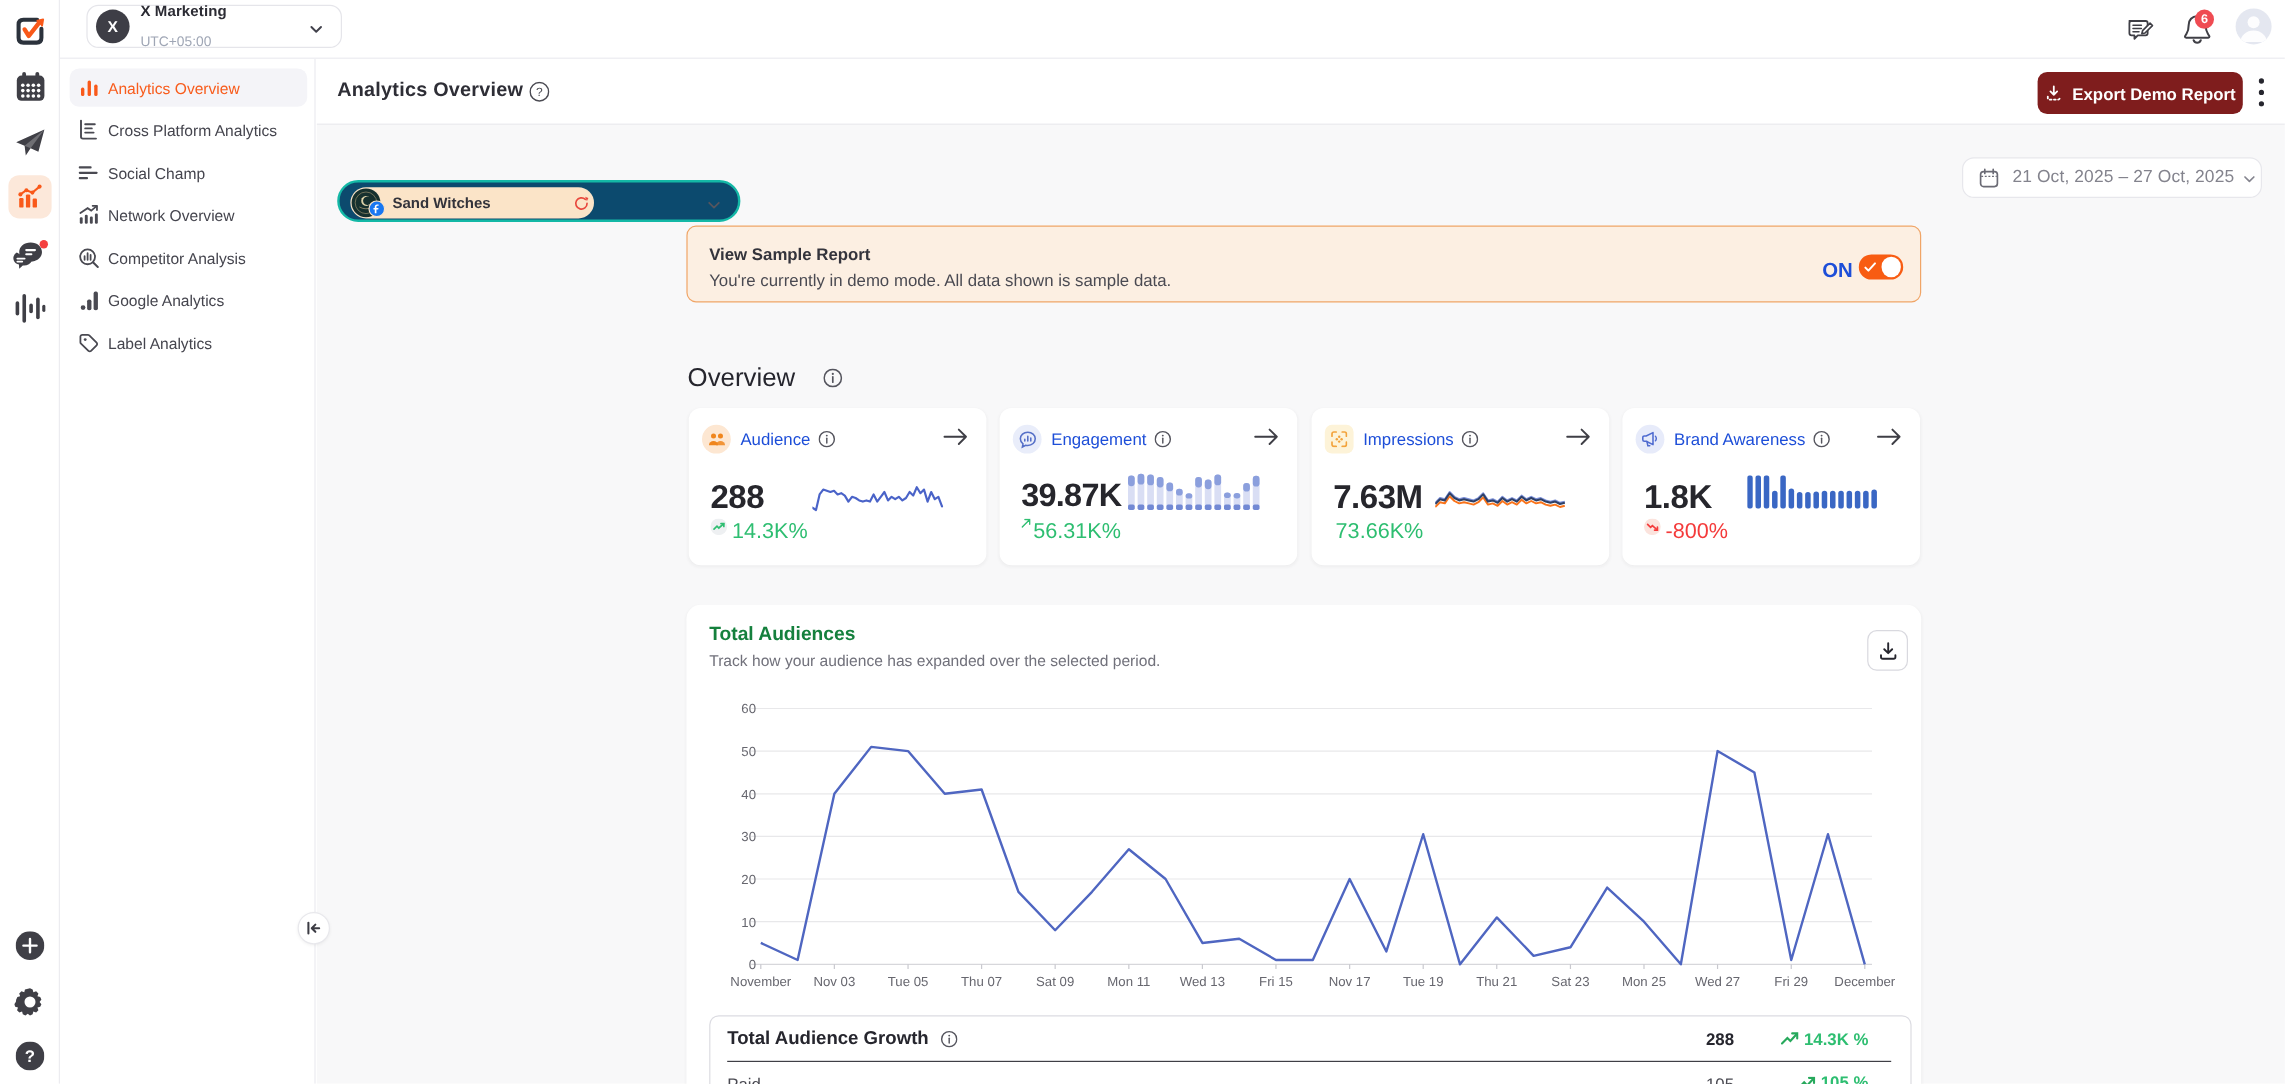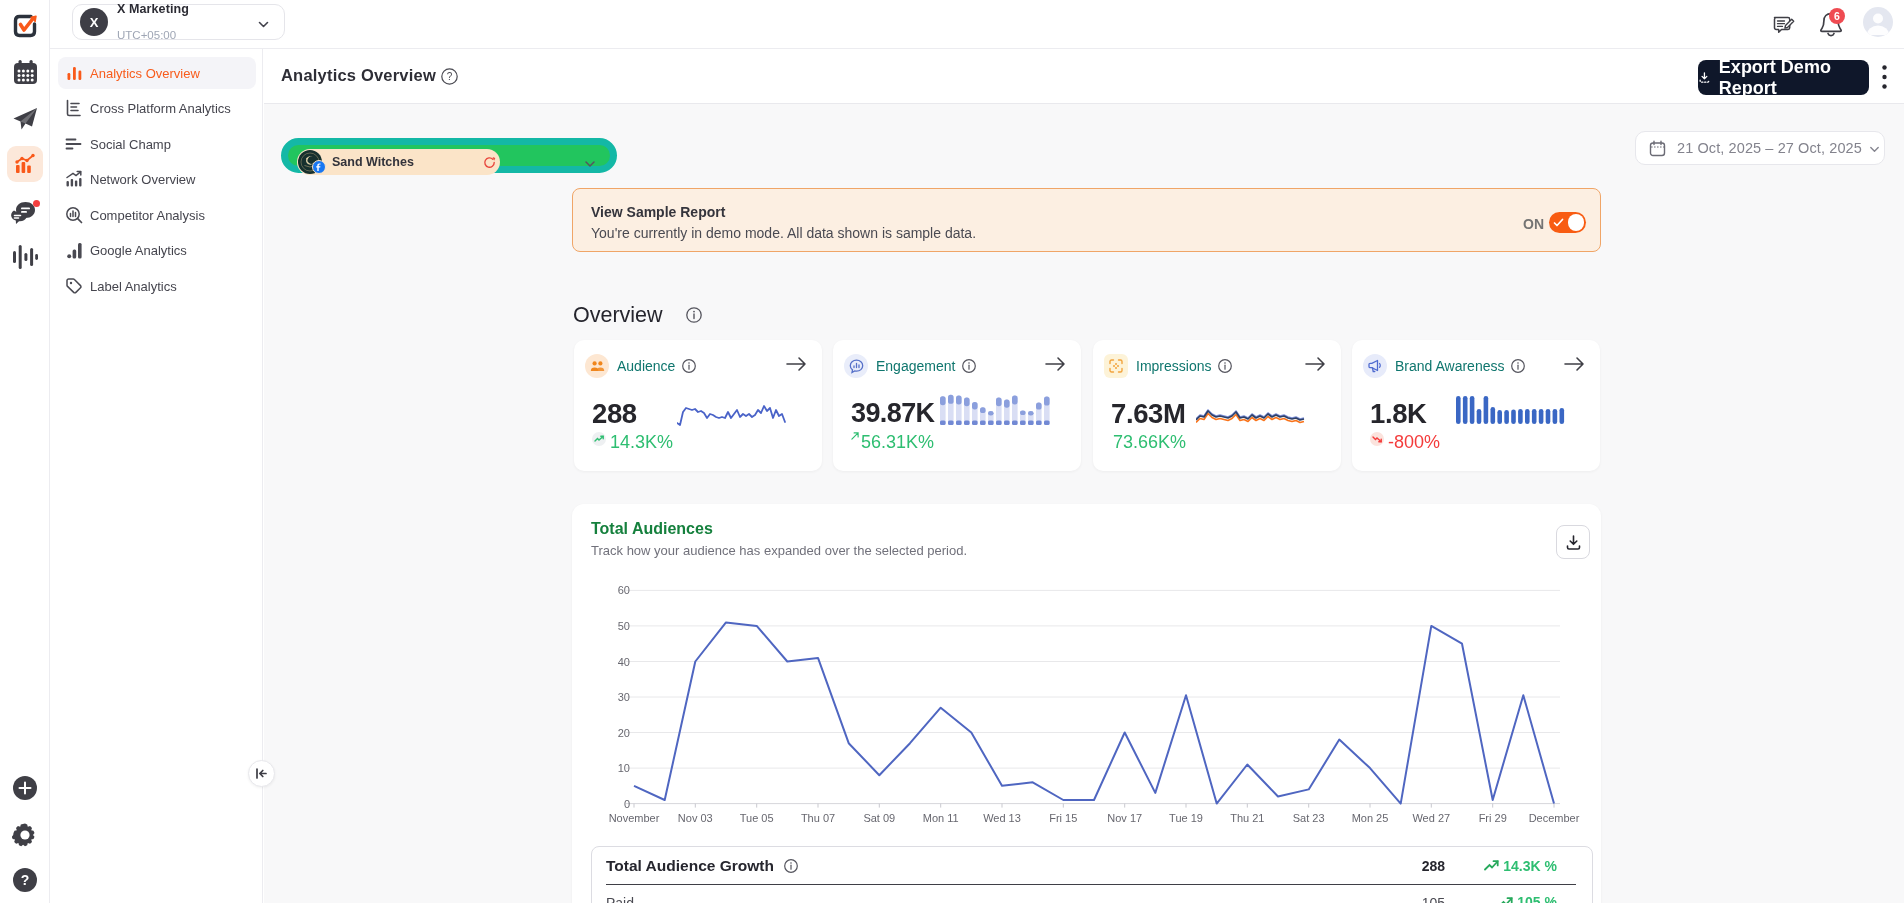--- a/index.html
+++ b/index.html
@@ -16,33 +16,33 @@
 #wsname .tz{font-size:11.5px;color:#9fa6b5;margin-top:14px;}
 
 #sidebar{position:absolute;left:50px;top:49px;width:213px;height:854px;background:#fff;border-right:1px solid #ececf0;z-index:10;}
 .mitem{position:absolute;left:8px;width:198px;height:32px;border-radius:8px;display:flex;align-items:center;color:#45454e;font-size:13px;}
 .mitem .mic{width:18px;margin-left:7px;margin-right:7px;display:flex;align-items:center;justify-content:center;}
 .mitem.active{background:#f4f4f8;color:#f85c1c;}
 #collapse{position:absolute;left:248px;top:760px;width:27px;height:27px;border-radius:50%;background:#fff;border:1px solid #e8e8ec;box-shadow:0 1px 3px rgba(0,0,0,.06);z-index:40;display:flex;align-items:center;justify-content:center;}
 
 #chead{position:absolute;left:264px;top:49px;width:1640px;height:55px;background:#fff;border-bottom:1px solid #e9e9ed;z-index:5;}
 #ctitle{position:absolute;left:17px;top:17px;font-size:16.5px;font-weight:bold;color:#2e2e36;letter-spacing:.2px;}
-#exportbtn{position:absolute;left:1434px;top:11px;width:171px;height:35px;background:#0f172a;border-radius:8px;color:#fff;font-size:18px;font-weight:bold;display:flex;align-items:center;justify-content:center;gap:8px;}
+#exportbtn{position:absolute;left:1434px;top:11px;width:171px;height:35px;background:#7f1d1d;border-radius:8px;color:#fff;font-size:14px;font-weight:bold;display:flex;align-items:center;justify-content:center;gap:8px;}
 #hdots{position:absolute;left:1618px;top:16px;width:5px;}
 
 #cbody{position:absolute;left:264px;top:104px;width:1640px;height:799px;background:#f8f8f9;}
-#selbox{position:absolute;left:17px;top:34px;width:336px;height:35px;background:#22c55e;border:7px solid #14b8a6;border-radius:19px;}
+#selbox{position:absolute;left:17px;top:46px;width:336px;height:35px;background:#0c4a6e;border:2px solid #14b8a6;border-radius:19px;}
 #selchip{position:absolute;left:9px;top:4px;width:203px;height:26px;background:#fbe4c8;border-radius:13px;}
 #datebox{position:absolute;left:1371px;top:27px;width:250px;height:34px;background:#fff;border:1px solid #e7e7ec;border-radius:10px;display:flex;align-items:center;}
 #banner{position:absolute;left:308px;top:84px;width:1029px;height:64px;background:#fcefe2;border:1px solid #f0a567;border-radius:8px;}
 #ovtitle{position:absolute;left:309px;top:199px;font-size:21.5px;font-weight:normal;color:#25252d;}
 .card{position:absolute;top:236px;width:248px;height:131px;background:#fff;border-radius:10px;box-shadow:0 1px 3px rgba(30,30,40,.05);}
 .cardhead{position:absolute;left:11px;top:14px;display:flex;align-items:center;}
 .cbadge{width:24px;height:24px;border-radius:50%;display:flex;align-items:center;justify-content:center;}
-.ctitle{font-size:14px;color:#0f766e;margin-left:8px;}
+.ctitle{font-size:14px;color:#1d4ed8;margin-left:8px;}
 .cinfo{margin-left:7px;display:flex;}
 .carrow{position:absolute;right:15px;top:16px;}
 .cnum{position:absolute;left:18px;top:60px;font-size:27.5px;font-weight:bold;color:#26262c;letter-spacing:-.4px;line-height:1;}
 .cspark{position:absolute;}
 .cchange{position:absolute;left:18px;top:92px;display:flex;align-items:flex-start;font-size:18px;color:#2ebe71;}
 #tacard{position:absolute;left:308px;top:400px;width:1029px;height:560px;background:#fff;border-radius:12px;box-shadow:0 1px 3px rgba(30,30,40,.05);}
 #tatitle{position:absolute;left:19px;top:16px;font-size:16px;font-weight:bold;color:#15803d;text-align:right;}
 #tasub{position:absolute;left:19px;top:39px;font-size:13px;color:#71717b;}
 #tadl{position:absolute;left:984px;top:21px;width:34px;height:34px;border:1px solid #d9d9df;border-radius:8px;display:flex;align-items:center;justify-content:center;background:#fff;}
 #tatable{position:absolute;left:19px;top:342px;width:1002px;border:1px solid #dcdce2;border-radius:8px 8px 0 0;background:#fff;height:218px;}
@@ -302,21 +302,21 @@
         <path d="M2 7h13" stroke="#6b6b75" stroke-width="1.1" stroke-dasharray="1.6 1.4"></path>
       </svg>
     <span style="margin-left:11px;font-size:14.5px;color:#83838d;letter-spacing:.1px;">21 Oct, 2025 – 27 Oct, 2025</span>
     <svg style="position:absolute;right:4px;top:12px" width="11" height="11" viewBox="0 0 11 11">
         <path d="M1.8 3.5 L5.5 7.2 L9.2 3.5" fill="none" stroke="#85858f" stroke-width="1.4" stroke-linecap="round" stroke-linejoin="round"></path>
       </svg>
   </div>
   <div id="banner">
     <div style="position:absolute;left:18px;top:15px;font-size:14px;font-weight:bold;color:#34343c;">View Sample Report</div>
     <div style="position:absolute;left:18px;top:36px;font-size:14px;color:#4a4a52;">You're currently in demo mode. All data shown is sample data.</div>
-    <span style="position:absolute;right:56px;top:27px;font-size:14px;font-weight:bold;color:#737373;">ON</span>
+    <span style="position:absolute;right:56px;top:27px;font-size:17px;font-weight:bold;color:#1d4ed8;">ON</span>
     <div style="position:absolute;right:14px;top:23px;width:37px;height:21px;border-radius:11px;background:#f85c12;">
       <svg style="position:absolute;left:4px;top:5px" width="11" height="11" viewBox="0 0 11 11">
           <path d="M1.5 6 L4 8.5 L9.5 2.5" fill="none" stroke="#fff" stroke-width="1.7" stroke-linecap="round" stroke-linejoin="round"></path>
         </svg>
       <div style="position:absolute;right:2px;top:2.25px;width:16.5px;height:16.5px;border-radius:50%;background:#fff;"></div>
     </div>
   </div>
   <div id="ovtitle">Overview</div>
   <svg style="position:absolute;left:422px;top:203px" width="16" height="16" viewBox="0 0 16 16">
       <circle cx="8" cy="8" r="7.2" fill="none" stroke="#55555e" stroke-width="1.3"></circle>

